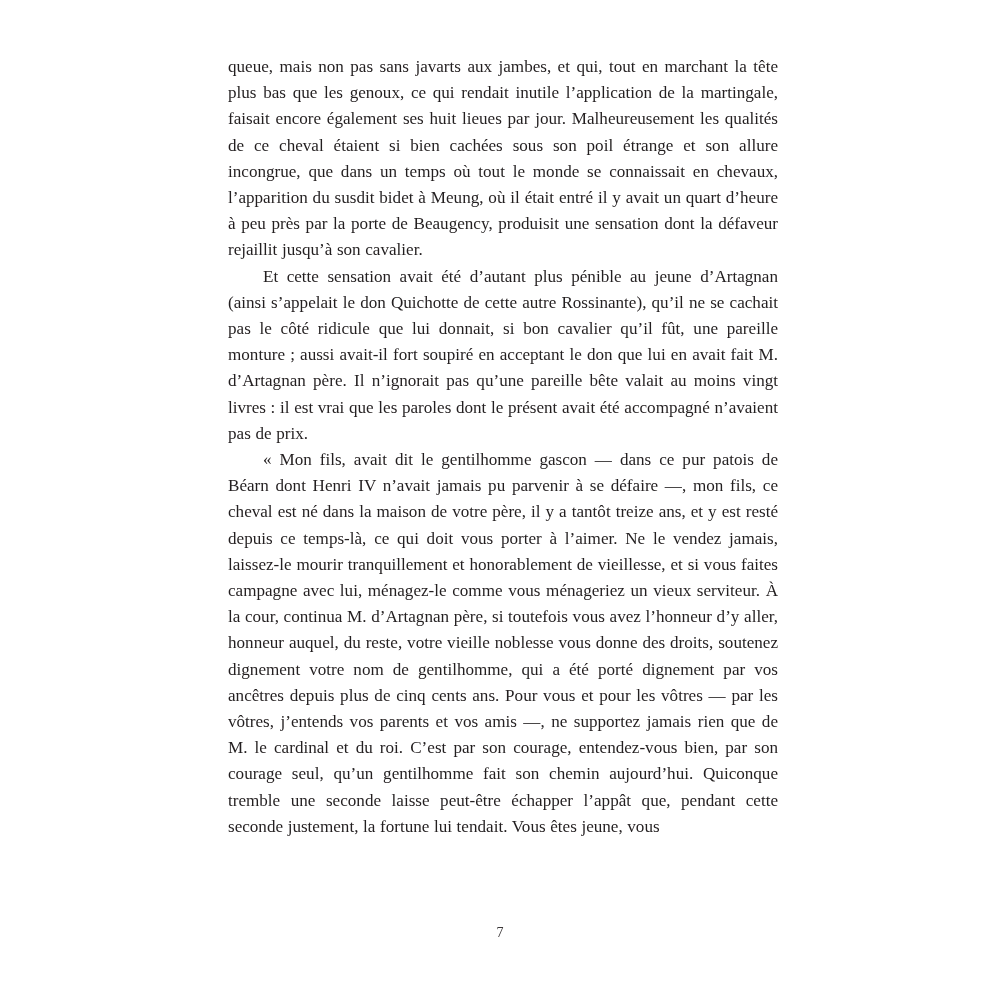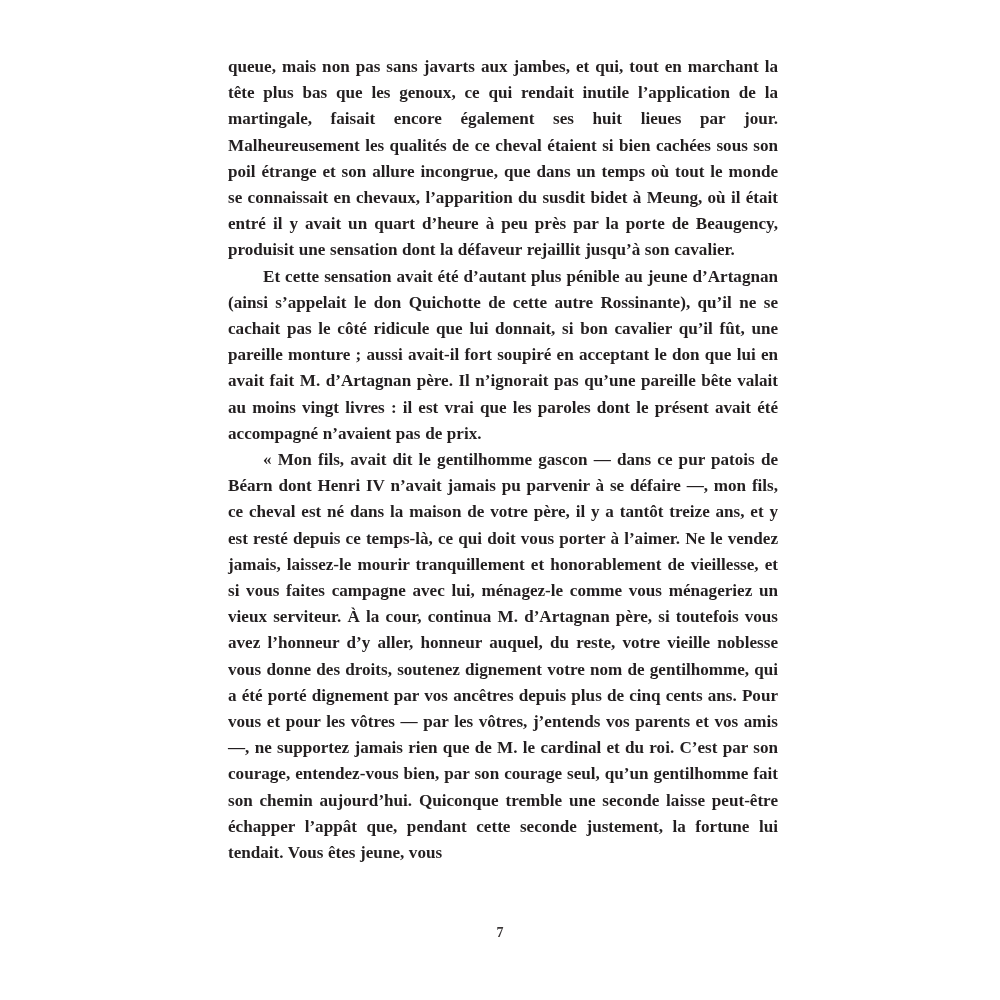--- a/index.html
+++ b/index.html
@@ -7,21 +7,20 @@
     padding: 0;
     background: #ffffff;
   }
   .page {
     position: relative;
     width: 1000px;
     height: 1000px;
     background: #ffffff;
     box-sizing: border-box;
     overflow: hidden;
-    font-weight: bold;
   }
   .text-block {
     position: absolute;
     left: 228px;
     top: 54px;
     width: 550px;
   }
   .para {
     margin: 0;
     font-family: "Liberation Serif", "DejaVu Serif", serif;

